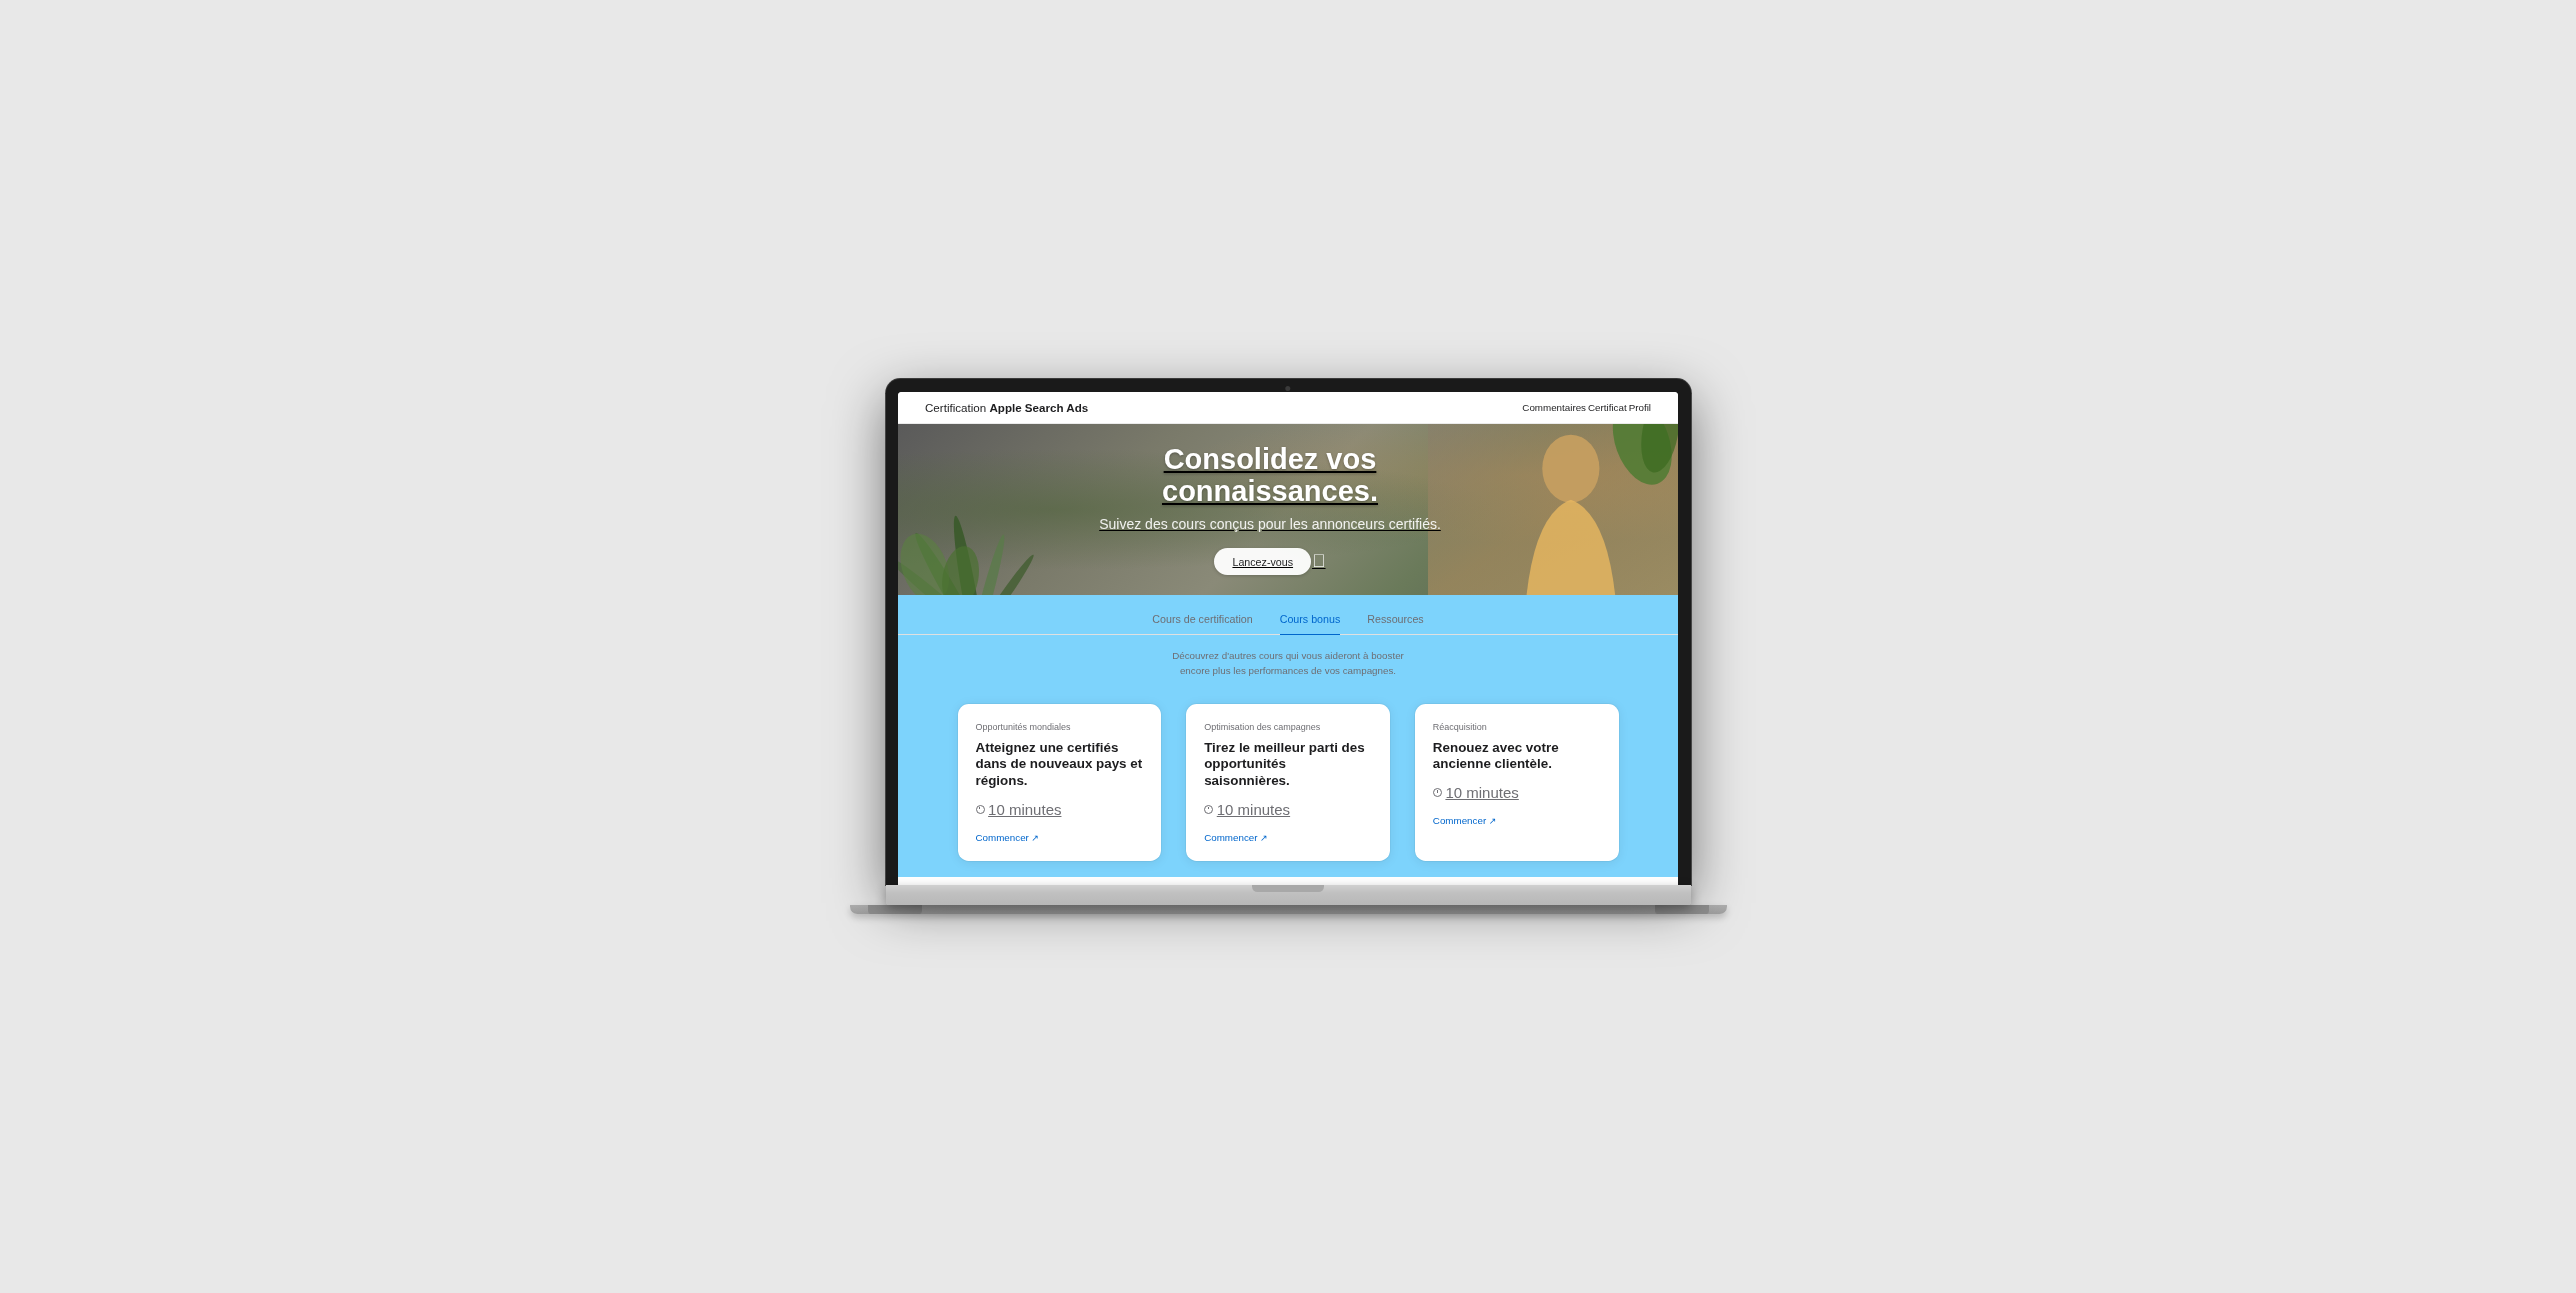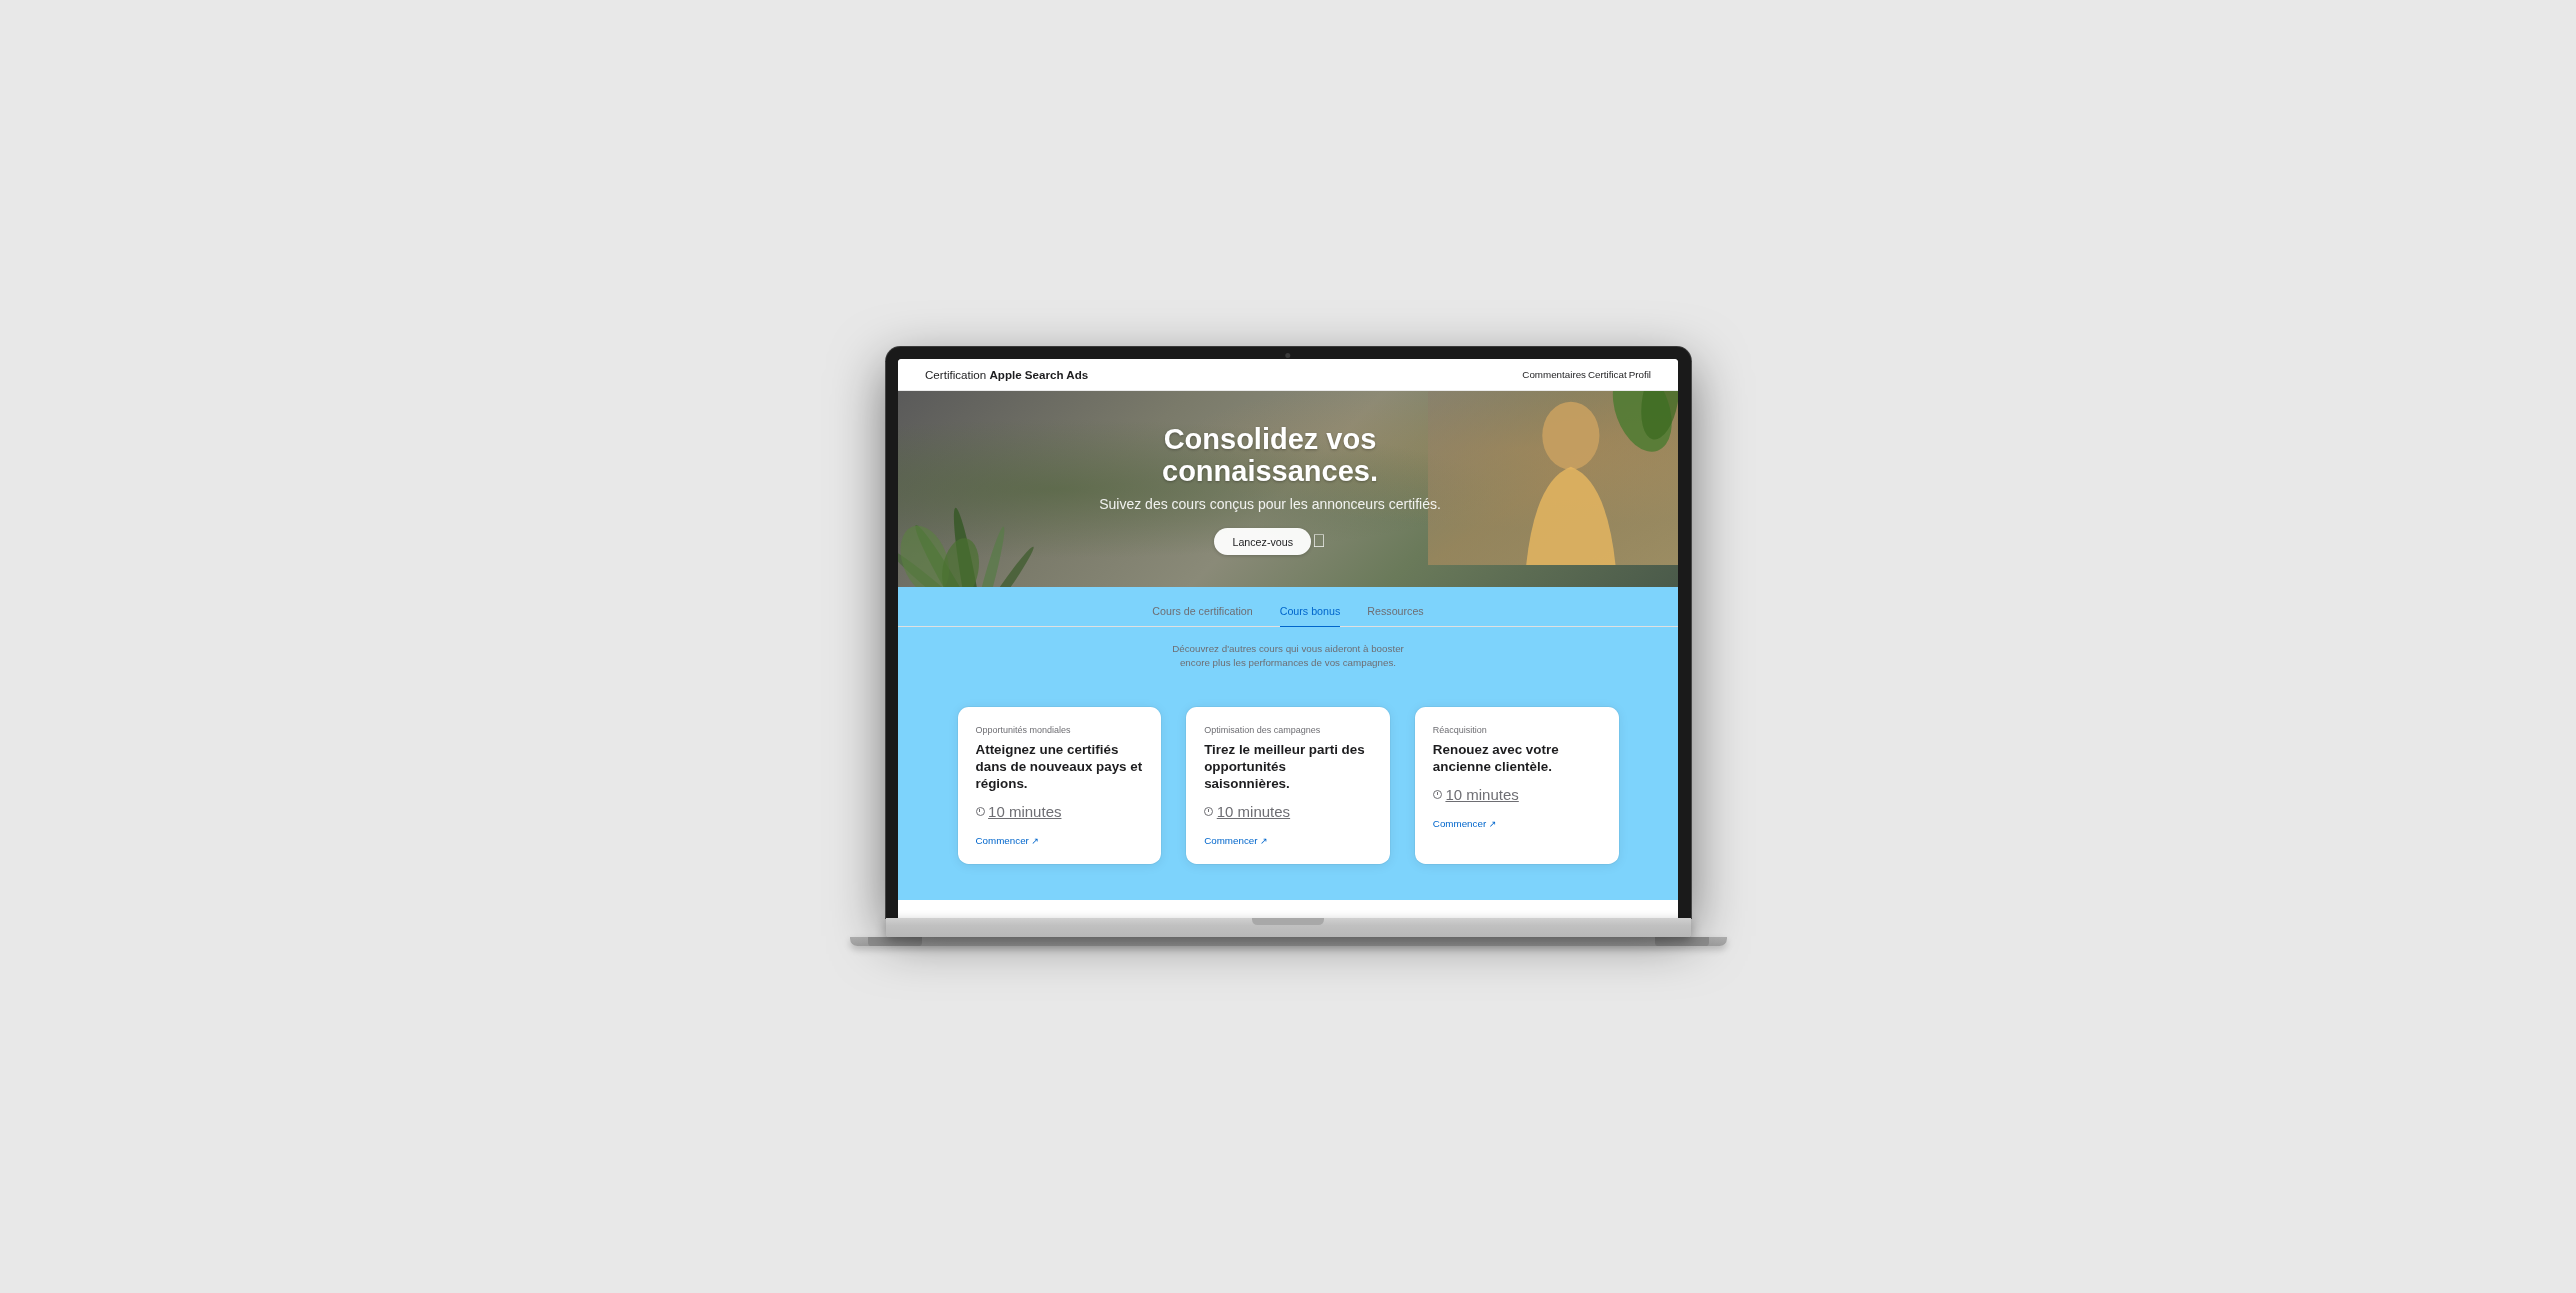--- a/index.html
+++ b/index.html
@@ -115,26 +115,27 @@
     }
 
     .site-nav-links a {
       font-size: 9.8px;
       color: #1d1d1f;
       text-decoration: none;
     }
 
     .hero-section {
       position: relative;
-      height: 196px;
+      height: 171px;
       background: linear-gradient(135deg, #5a5a5a 0%, #7a7a6a 30%, #8a8a78 50%, #6a7a5a 70%, #4a5a4a 100%);
       overflow: hidden;
       display: flex;
       align-items: center;
       justify-content: center;
+      text-decoration: underline;
     }
 
     .hero-bg-overlay {
       position: absolute;
       inset: 0;
       background: 
         radial-gradient(ellipse at 20% 50%, rgba(80,100,60,0.6) 0%, transparent 50%),
         radial-gradient(ellipse at 80% 30%, rgba(180,140,80,0.4) 0%, transparent 40%);
     }
 
@@ -231,23 +232,23 @@
       padding: 14.3px 27px 18px;
       line-height: 1.5;
       max-width: 447px;
       margin: 0 auto;
     }
 
     .courses-grid {
       display: grid;
       grid-template-columns: repeat(3, 1fr);
       gap: 25px;
-      padding: 0 54px 36px;
+      padding: 0 54px 16px;
       max-width: 769px;
-      margin: 18px auto;
+      margin: 8px auto;
     }
 
     .course-card {
       background: #fff;
       border-radius: 10.7px;
       padding: 18px;
       box-shadow: 0 1.8px 10.7px rgba(0,0,0,0.08), 0 0 0 0.9px rgba(0,0,0,0.04);
       display: flex;
       flex-direction: column;
       gap: 5.4px;

